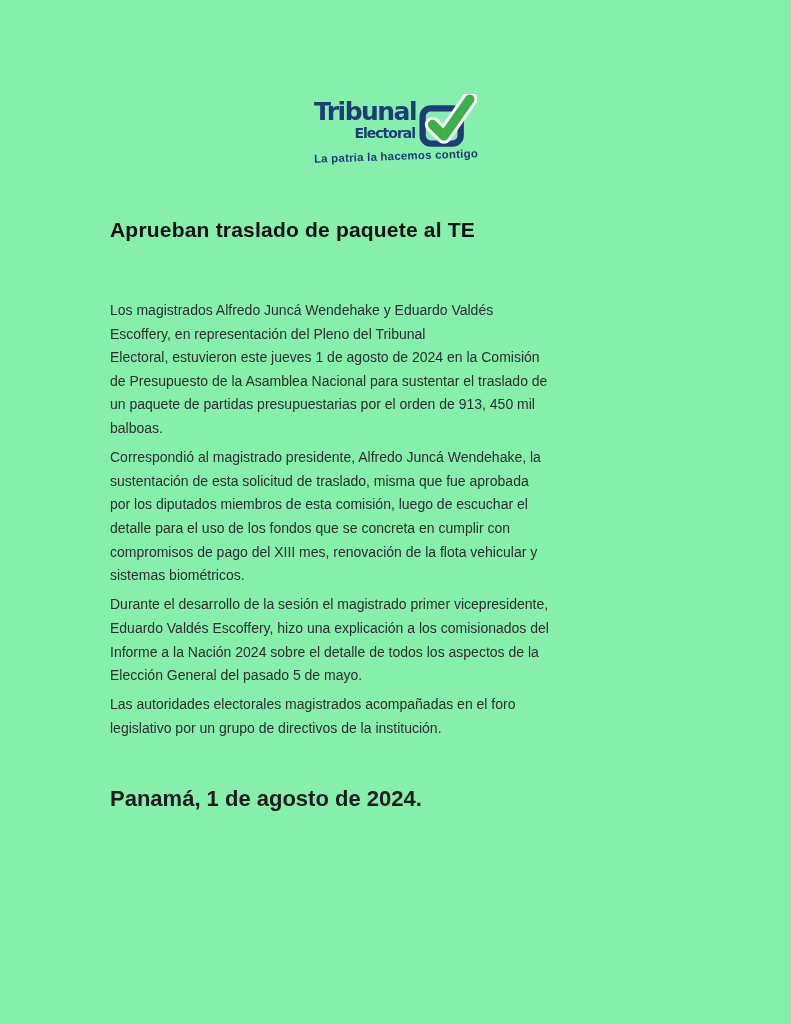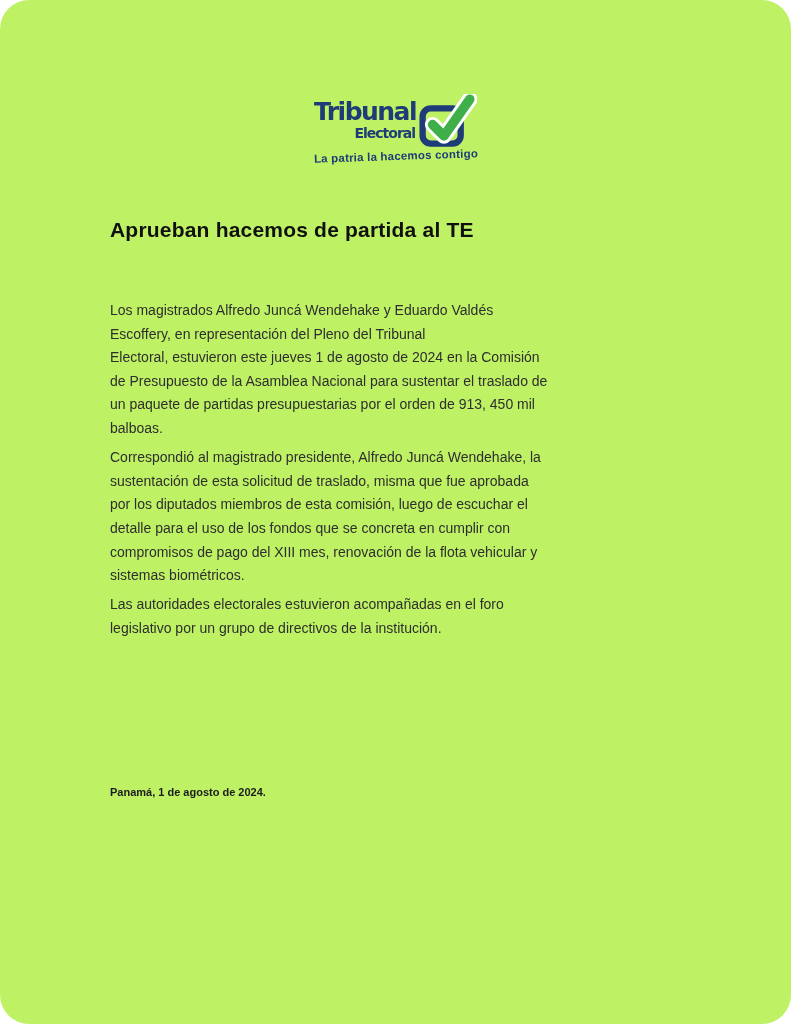--- a/index.html
+++ b/index.html
@@ -4,24 +4,23 @@
 <style>
   html, body {
     margin: 0;
     padding: 0;
     background: #ffffff;
   }
   .page {
     position: relative;
     width: 791px;
     height: 1024px;
-    background: #bef264;
+    background: #86efac;
     overflow: hidden;
     font-family: "Liberation Sans", sans-serif;
-    border-radius: 29px;
   }
 
   
   .logo {
     position: absolute;
     top: 94px;
     left: 50%;
     transform: translateX(-50%);
     width: 196px;
     text-align: center;
@@ -92,21 +91,21 @@
     font-size: 14px;
     line-height: 23.6px;
   }
 
   
   .dateline {
     position: absolute;
     top: 786px;
     left: 110px;
     color: #1c1c1c;
-    font-size: 11px;
+    font-size: 22px;
     font-weight: bold;
   }
 </style>
 </head>
 <body>
 
 <div class="page">
 
   <header class="logo">
     <div class="logo-row">
@@ -118,34 +117,38 @@
         <svg width="58" height="54" viewBox="0 0 64 58" xmlns="http://www.w3.org/2000/svg">
           <rect x="4" y="15" width="42" height="39" rx="9" fill="none" stroke="#1e3c78" stroke-width="7"></rect>
           <path d="M 15 33 L 27.5 45.5 L 56 5" fill="none" stroke="#ffffff" stroke-width="17" stroke-linecap="round" stroke-linejoin="round"></path>
           <path d="M 15 33 L 27.5 45.5 L 56 5" fill="none" stroke="#3fb049" stroke-width="10.5" stroke-linecap="round" stroke-linejoin="round"></path>
         </svg>
       </div>
     </div>
     <div class="logo-tagline">La patria la hacemos contigo</div>
   </header>
 
-  <h1 class="title">Aprueban hacemos de partida al TE</h1>
+  <h1 class="title">Aprueban traslado de paquete al TE</h1>
 
   <main class="content">
     <p>Los magistrados Alfredo Juncá Wendehake y Eduardo Valdés
 Escoffery, en representación del Pleno del Tribunal
 Electoral,  estuvieron este jueves 1 de agosto de 2024 en la Comisión
 de Presupuesto de la Asamblea Nacional para sustentar el traslado de
 un paquete de partidas presupuestarias por el orden de 913, 450 mil
 balboas.</p>
     <p>Correspondió al magistrado presidente, Alfredo Juncá Wendehake, la
 sustentación de esta solicitud de traslado, misma que fue aprobada
 por los diputados miembros de esta comisión, luego de escuchar el
 detalle para el uso de los fondos que se concreta en cumplir con
 compromisos de pago del XIII mes, renovación de la flota vehicular y
 sistemas biométricos.</p>
-    <p>Las autoridades electorales estuvieron acompañadas en el foro
+    <p>Durante el desarrollo de la sesión el magistrado primer vicepresidente,
+Eduardo Valdés Escoffery, hizo una explicación a los comisionados del
+Informe a la Nación 2024 sobre el detalle de todos los aspectos de la
+Elección General del pasado 5 de mayo.</p>
+    <p>Las autoridades electorales magistrados acompañadas en el foro
 legislativo por un grupo de directivos de la institución.</p>
   </main>
 
   <footer class="dateline">Panamá, 1 de agosto de 2024.</footer>
 
 </div>
 
 </body></html>

